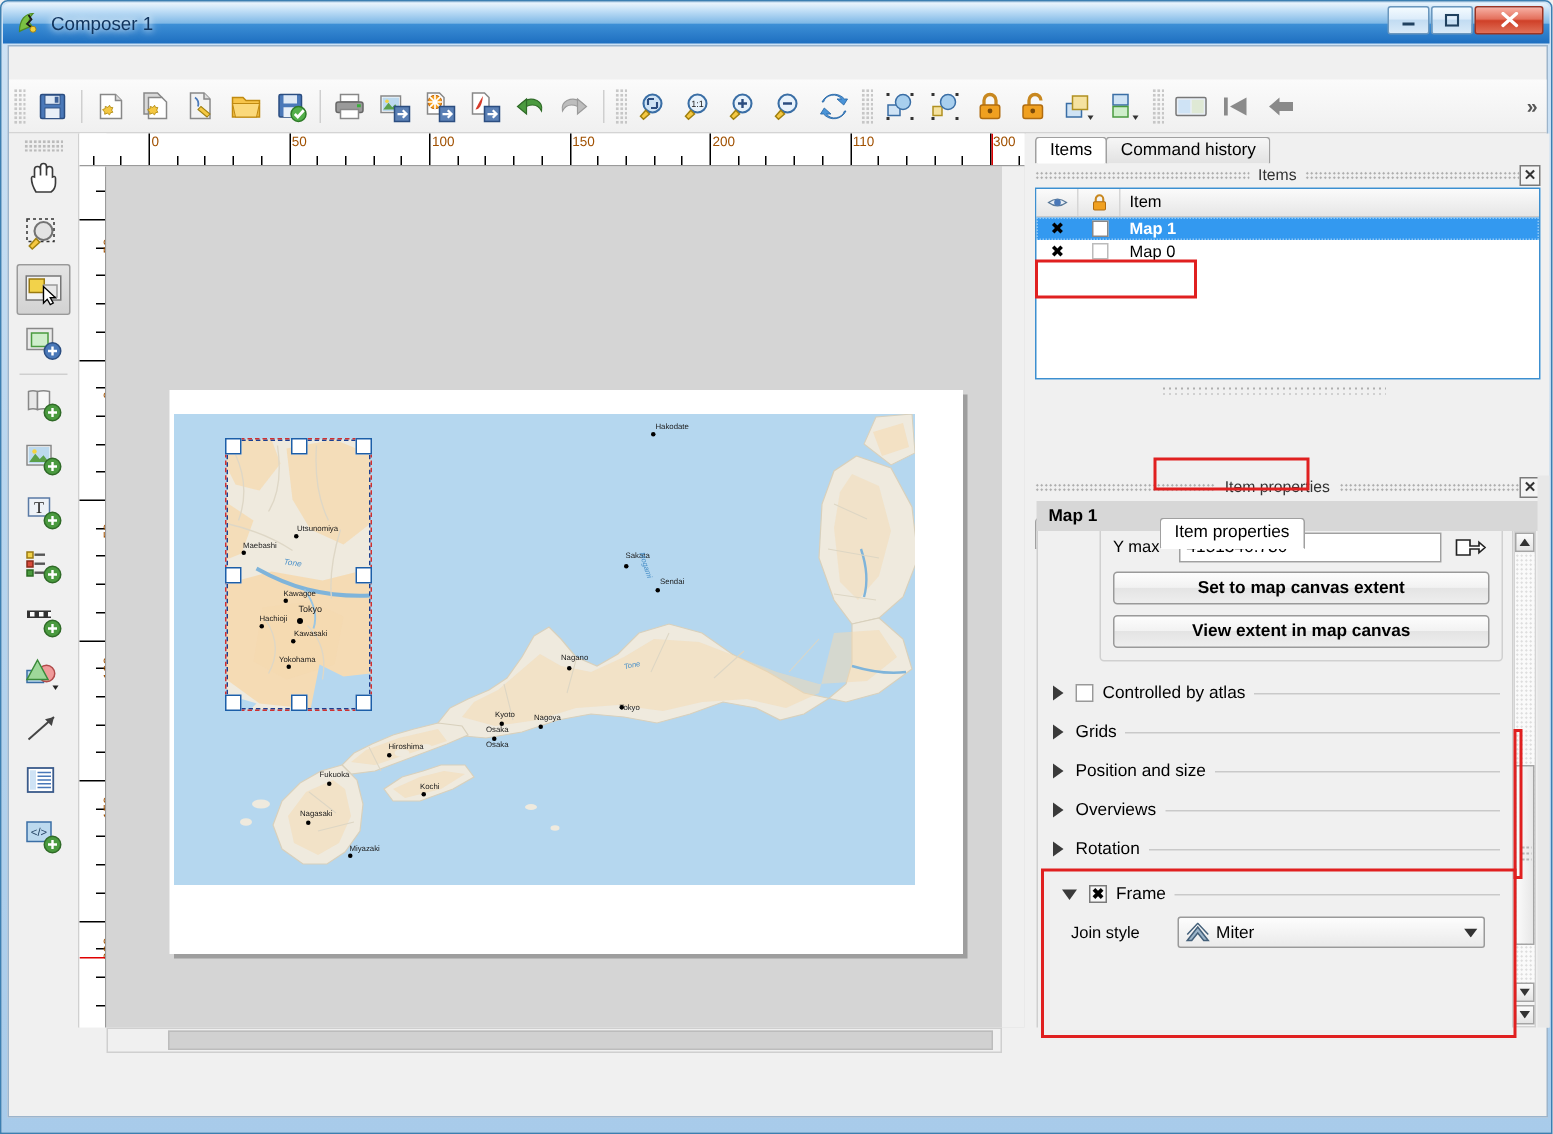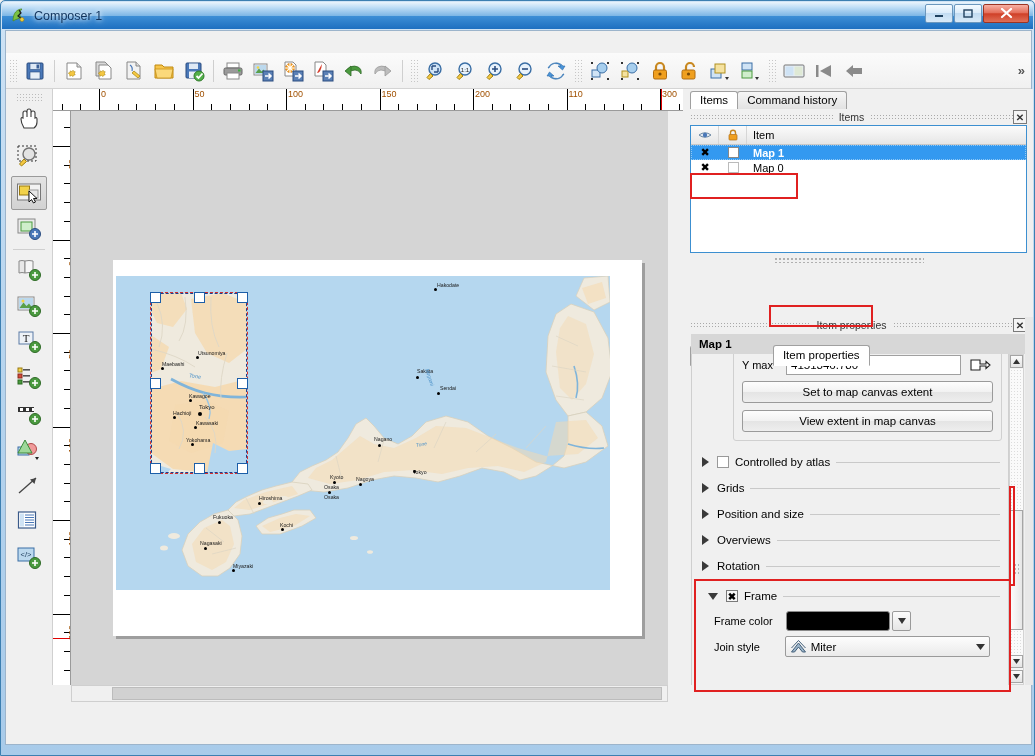--- a/index.html
+++ b/index.html
@@ -161,21 +161,21 @@
   
   #dtabs { position: absolute; left: 6px; top: 256px; height: 22px; display: flex; align-items: flex-start; }
   #dtabs .tab { height: 21px; padding-top: 3px; border-bottom: 1px solid #a0a0a0; }
   #dtabs .tab.sel { border-bottom: 1px solid #fff; background: #fff; }
 
   .grpbox { margin: 0 8px; border: 1px solid #d0d0d0; border-radius: 3px; padding: 4px 8px 8px 8px; background: #f0f0f0; }
   .frow { display: flex; align-items: center; margin-bottom: 5px; }
   .flabel { font-size: 11px; color: #000; }
   .btnwide { width: 100%; height: 22px; border: 1px solid #9a9a9a; border-radius: 3px;
              background: linear-gradient(to bottom,#fdfdfd 0%,#f2f2f2 48%,#e4e4e4 50%,#eeeeee 100%);
-             display: flex; align-items: center; justify-content: center; font-size: 11.5px; cursor: default; }
+             display: flex; align-items: center; justify-content: center; font-size: 11.5px; cursor: default; font-weight: bold; }
   .txtfield { height: 20px; border: 1px solid #a0a0a0; background: #fff; display: flex; align-items: center;
               padding-left: 4px; font-size: 11.5px; }
 
   .section { display: flex; align-items: center; height: 26px; padding: 0 10px; }
   .tri { width: 0; height: 0; border-left: 7px solid #3a3a3a; border-top: 5px solid transparent;
          border-bottom: 5px solid transparent; margin-right: 8px; cursor: default; }
   .tri.down { border-left: 5px solid transparent; border-right: 5px solid transparent;
               border-top: 7px solid #3a3a3a; border-bottom: none; margin-right: 8px; }
   .seclabel { font-size: 11.5px; white-space: nowrap; margin-right: 6px; }
   .secline { flex: 1; height: 1px; background: #c9c9c9; }
@@ -915,29 +915,20 @@
 
           <div style="margin-top:4px;">
             <div class="section" style="padding-left:16px;">
               <span class="tri down"></span>
               <span class="secchk">✖</span>
               <span class="seclabel">Frame</span>
               <span class="secline"></span>
             </div>
 
             <div style="padding:2px 20px 6px 22px;">
-              <div class="frow">
-                <span class="flabel" style="width:72px;">Frame color</span>
-                <div style="width:104px;height:20px;background:#000;border:1px solid #8a8a8a;border-radius:3px;"></div>
-                <div class="combobtn" style="margin-left:2px;border-radius:2px;">
-                  <svg width="8" height="6">
-                      <path d="M0 0 L8 0 L4 6 Z" fill="#333"></path>
-                    </svg>
-                </div>
-              </div>
 
 
               <div class="frow" style="margin-bottom:2px;">
                 <span class="flabel" style="width:72px;">Join style</span>
                 <div style="width:209px;height:21px;border:1px solid #9a9a9a;border-radius:2px;
                             background:linear-gradient(to bottom,#fdfdfd,#eaeaea);display:flex;align-items:center;padding-left:4px;position:relative;">
                   <span style="margin-right:4px;display:flex;">
                     <svg width="17" height="14" viewBox="0 0 17 14">
                       <path d="M1.5 12 L8.5 3 L15.5 12 L12.5 12 L8.5 7 L4.5 12 Z" fill="#9bb4c9" stroke="#44607a" stroke-width="1"></path>
                       <path d="M1.5 8 L8.5 0.5 L15.5 8" fill="none" stroke="#44607a" stroke-width="1"></path>

